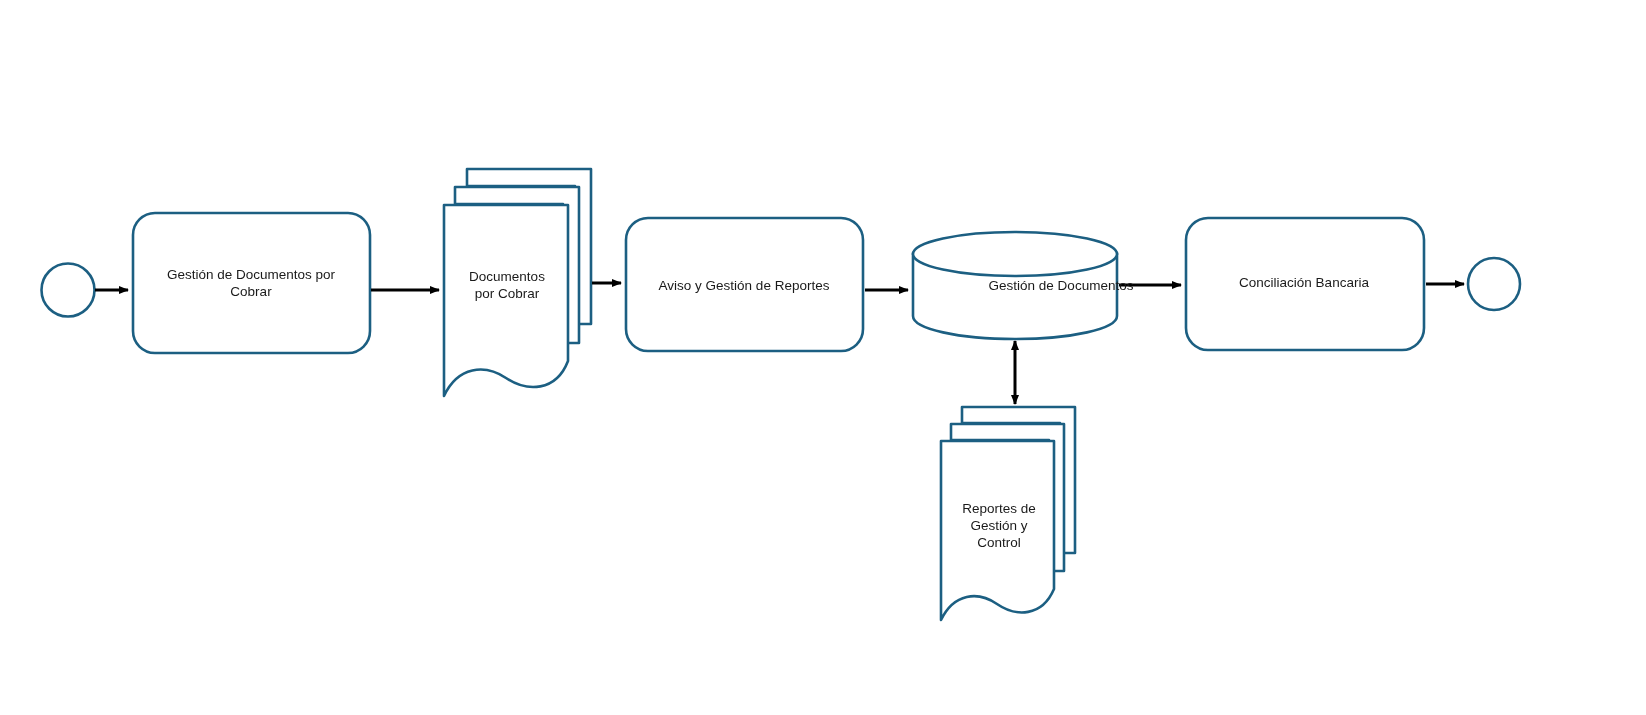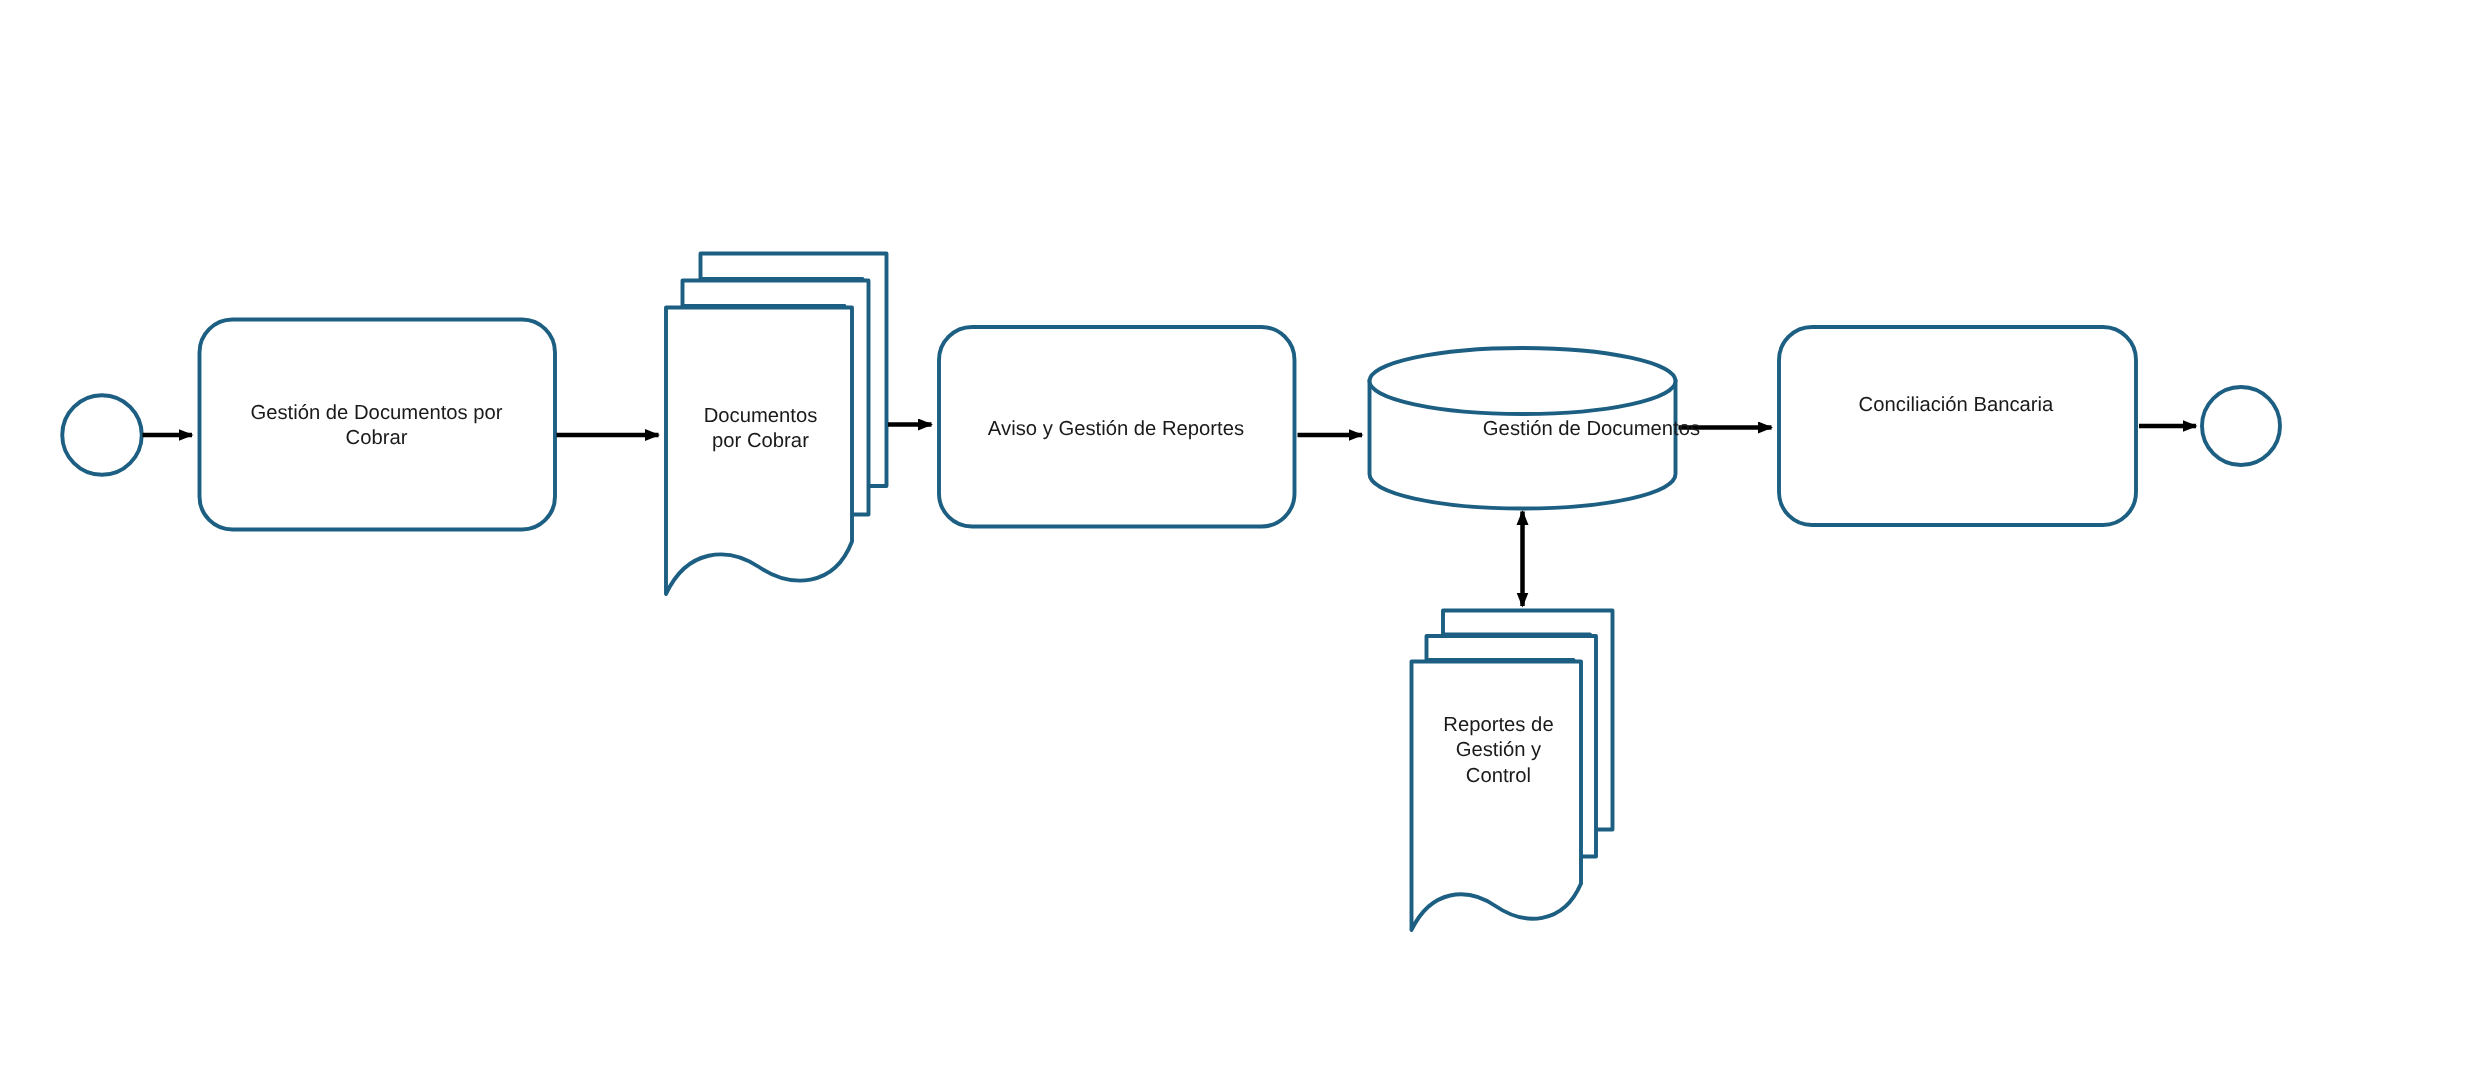--- a/index.html
+++ b/index.html
@@ -32,22 +32,22 @@
     white-space: pre-line;
     pointer-events: none;
     display: flex;
     align-items: center;
     justify-content: center;
   }
   .lbl-task1  { left: 141px; top: 248px; width: 220px; height: 70px; }
   .lbl-doc1   { left: 447px; top: 255px; width: 120px; height: 60px; }
   .lbl-task2  { left: 634px; top: 255px; width: 220px; height: 60px; }
   .lbl-store  { left: 966px; top: 265px; width: 190px; height: 40px; }
-  .lbl-task3  { left: 1194px; top: 239px; width: 220px; height: 60px; }
-  .lbl-doc2   { left: 944px; top: 464px; width: 110px; height: 70px; }
+  .lbl-task3  { left: 1194px; top: 252px; width: 220px; height: 60px; }
+  .lbl-doc2   { left: 944px; top: 490px; width: 110px; height: 70px; }
 </style>
 </head>
 <body>
 
 <svg id="diagram-canvas" viewBox="0 0 1646 715" xmlns="http://www.w3.org/2000/svg">
 
   <defs>
     <marker id="arrowEnd" markerWidth="10" markerHeight="10" refX="9" refY="4" orient="auto" markerUnits="userSpaceOnUse">
       <path d="M0,0 L10,4 L0,8 z" fill="#000000"></path>
     </marker>

